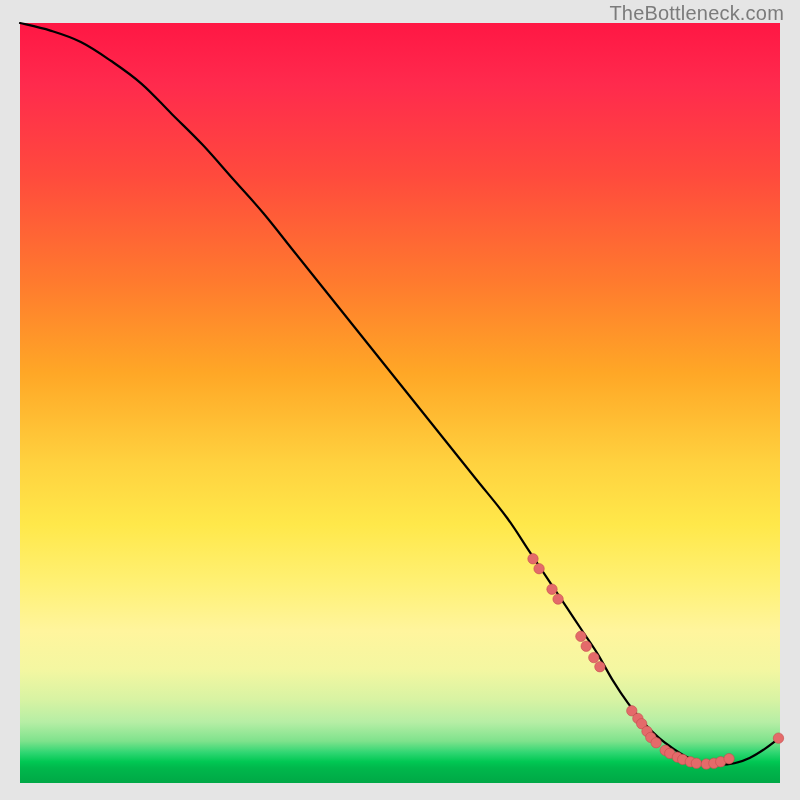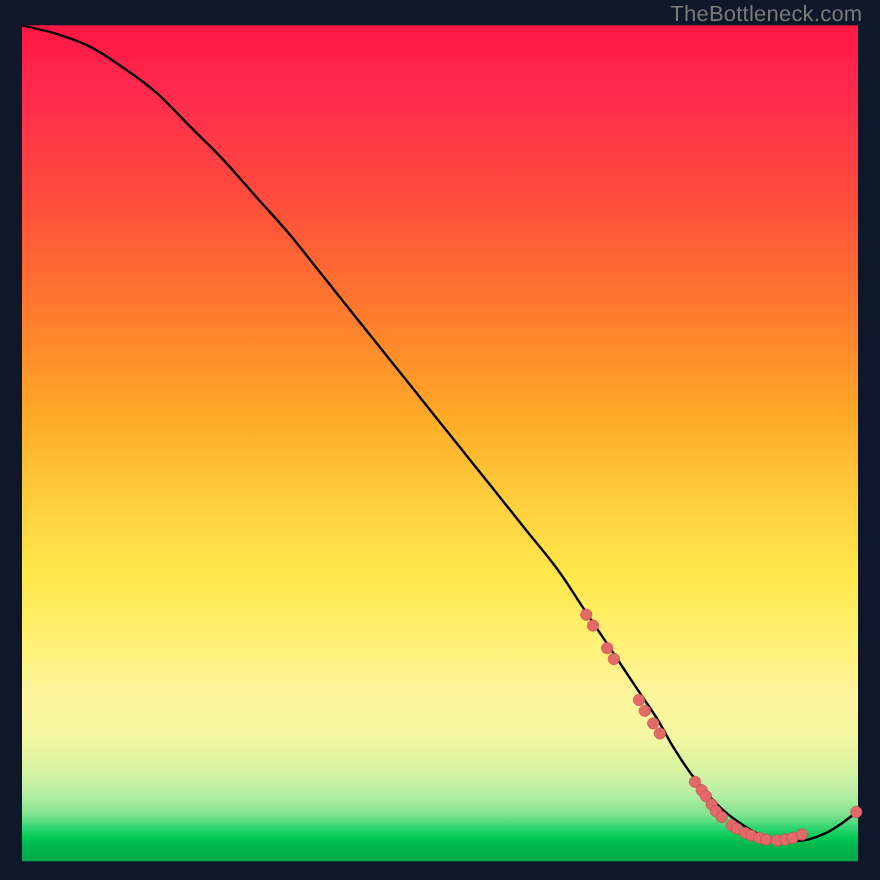--- a/index.html
+++ b/index.html
@@ -8,21 +8,21 @@
     width: 800px;
     height: 800px;
     background: #000;
     overflow: hidden;
     font-family: Arial, Helvetica, sans-serif;
   }
   .frame {
     position: absolute;
     top: 0; left: 0;
     width: 800px; height: 800px;
-    background: #0f172a;
+    background: #e5e5e5;
   }
   .plot {
     position: absolute;
     left: 20px;
     top: 23px;
     width: 760px;
     height: 760px;
     
     background: linear-gradient(to bottom,
       #ff1744 0%,

